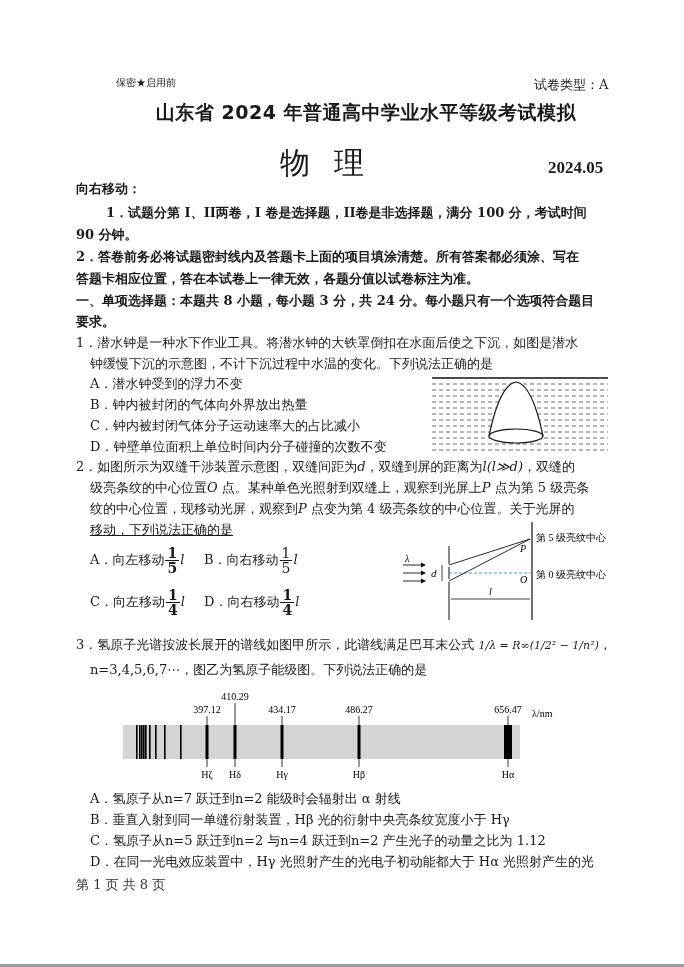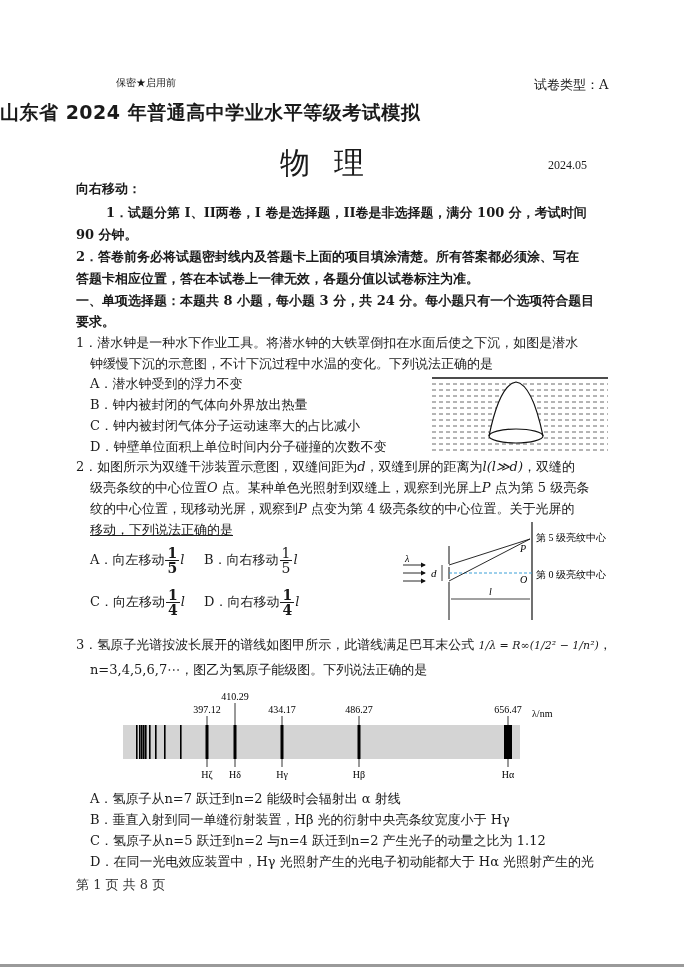--- a/index.html
+++ b/index.html
@@ -4,24 +4,24 @@
 <style>
   html, body { margin: 0; padding: 0; }
   body { width: 684px; height: 967px; background: #ffffff; position: relative; overflow: hidden;
          font-family: "DejaVu Serif", "Liberation Serif", serif; color: #1a1a1a; }
   .abs { position: absolute; }
   .bold { font-weight: bold; }
   .ital { font-style: italic; }
   .row { white-space: nowrap; }
   #top-left { left: 76px; top: 76px; font-size: 10px; margin-left: 40px; }
   #top-right { left: 534px; top: 76px; font-size: 13px; }
-  #exam-title { left: 0; width: 576px; top: 100px; text-align: left; font-size: 19px; font-weight: bold; letter-spacing: 0.5px; }
+  #exam-title { left: 0; width: 576px; top: 100px; text-align: right; font-size: 19px; font-weight: bold; letter-spacing: 0.5px; }
   #exam-title .yr { font-family: "DejaVu Sans", sans-serif; }
   #subject { left: 280px; top: 143px; font-size: 30px; font-weight: normal; letter-spacing: 24px; }
-  #date { left: 548px; top: 158px; font-size: 12px; font-family: "Liberation Serif", serif; }
+  #date { left: 548px; top: 158px; font-size: 17px; font-family: "Liberation Serif", serif; font-weight: bold; }
   .blk { left: 76px; width: 535px; font-size: 13px; line-height: 21.5px; }
   .indent { padding-left: 16px; }
   .opt { left: 90px; font-size: 13px; line-height: 21px; white-space: nowrap; }
   .frac { display: inline-flex; flex-direction: column; align-items: center; vertical-align: middle;
           font-size: 14px; line-height: 14px; margin: 0 1px; font-weight: bold; }
   .frac .num { border-bottom: 1px solid #1a1a1a; padding: 0 2px; }
   #footer { left: 76px; top: 876px; font-size: 13px; color: #333; }
   #bottom-line { left: 0; top: 964px; width: 684px; height: 3px; background: #9a9a9a; }
   svg text { font-family: "Liberation Serif", serif; }
 </style>

